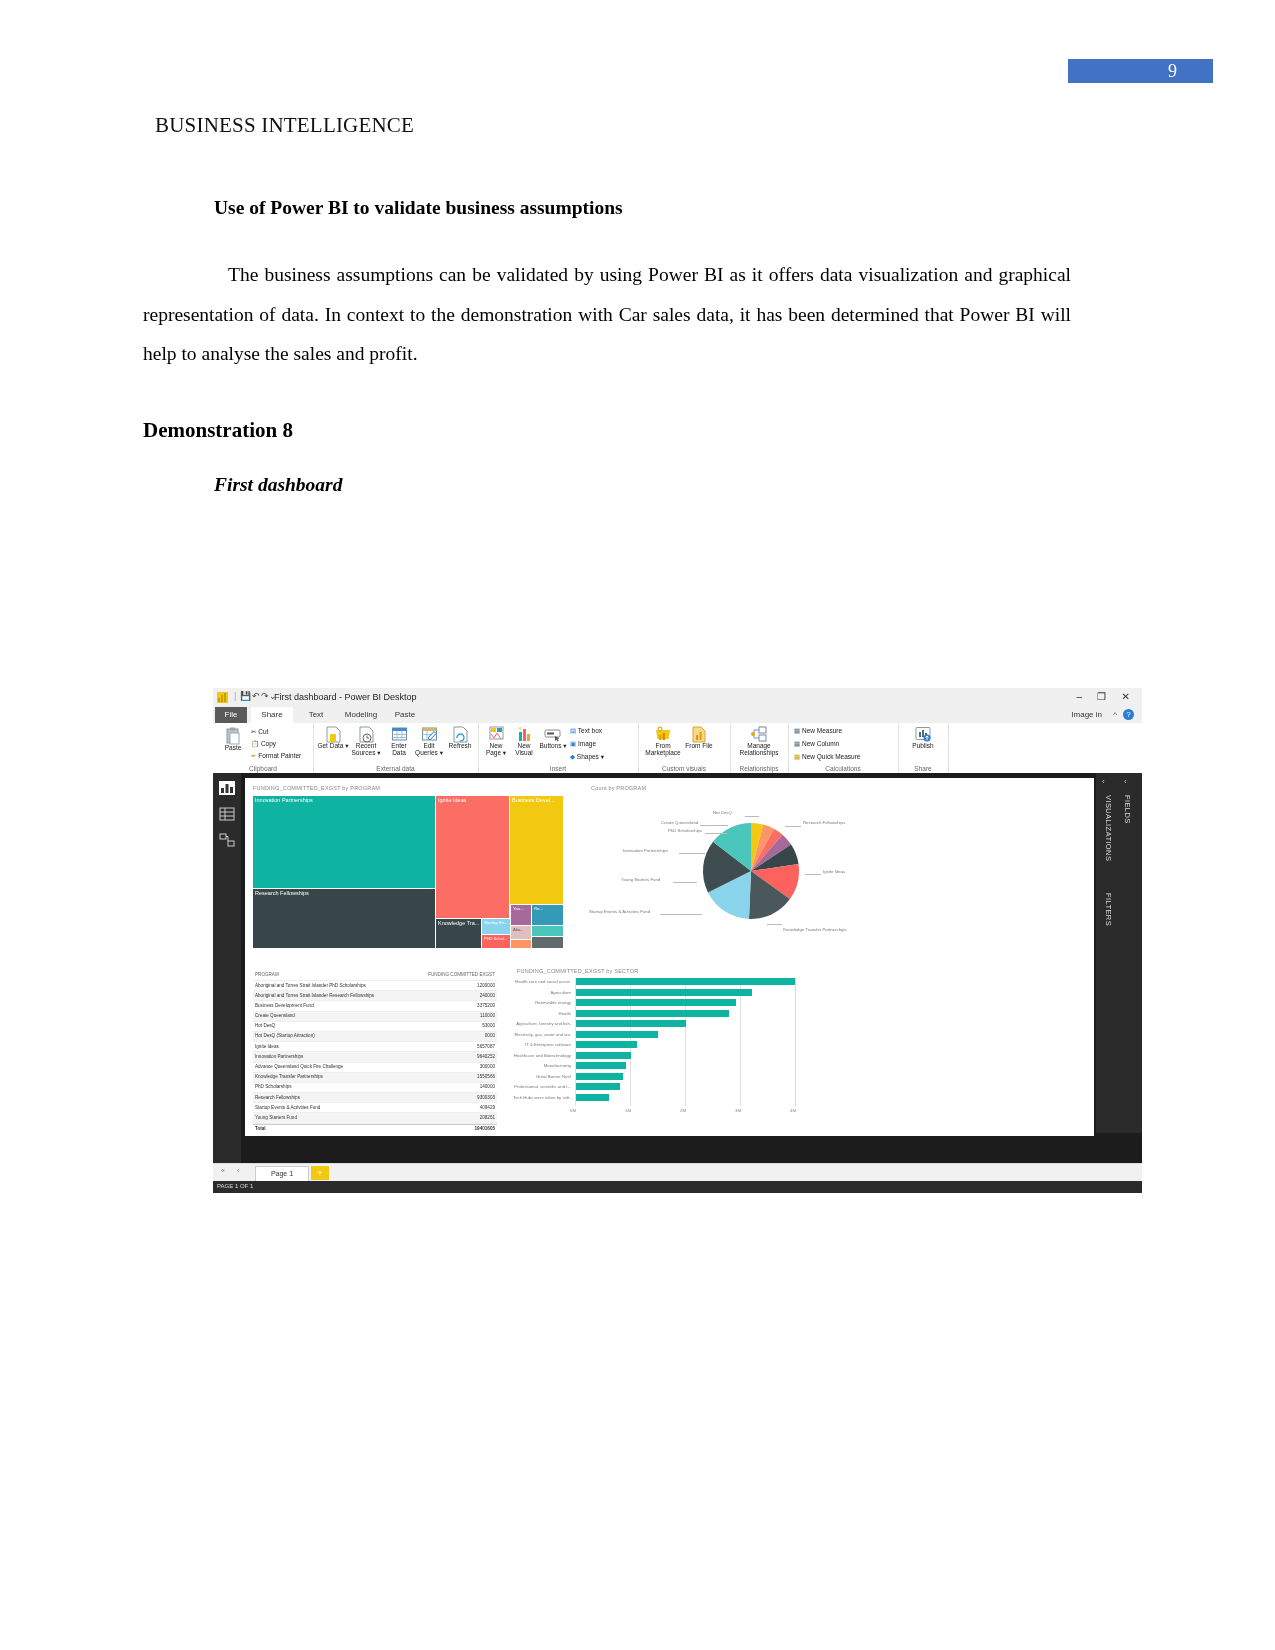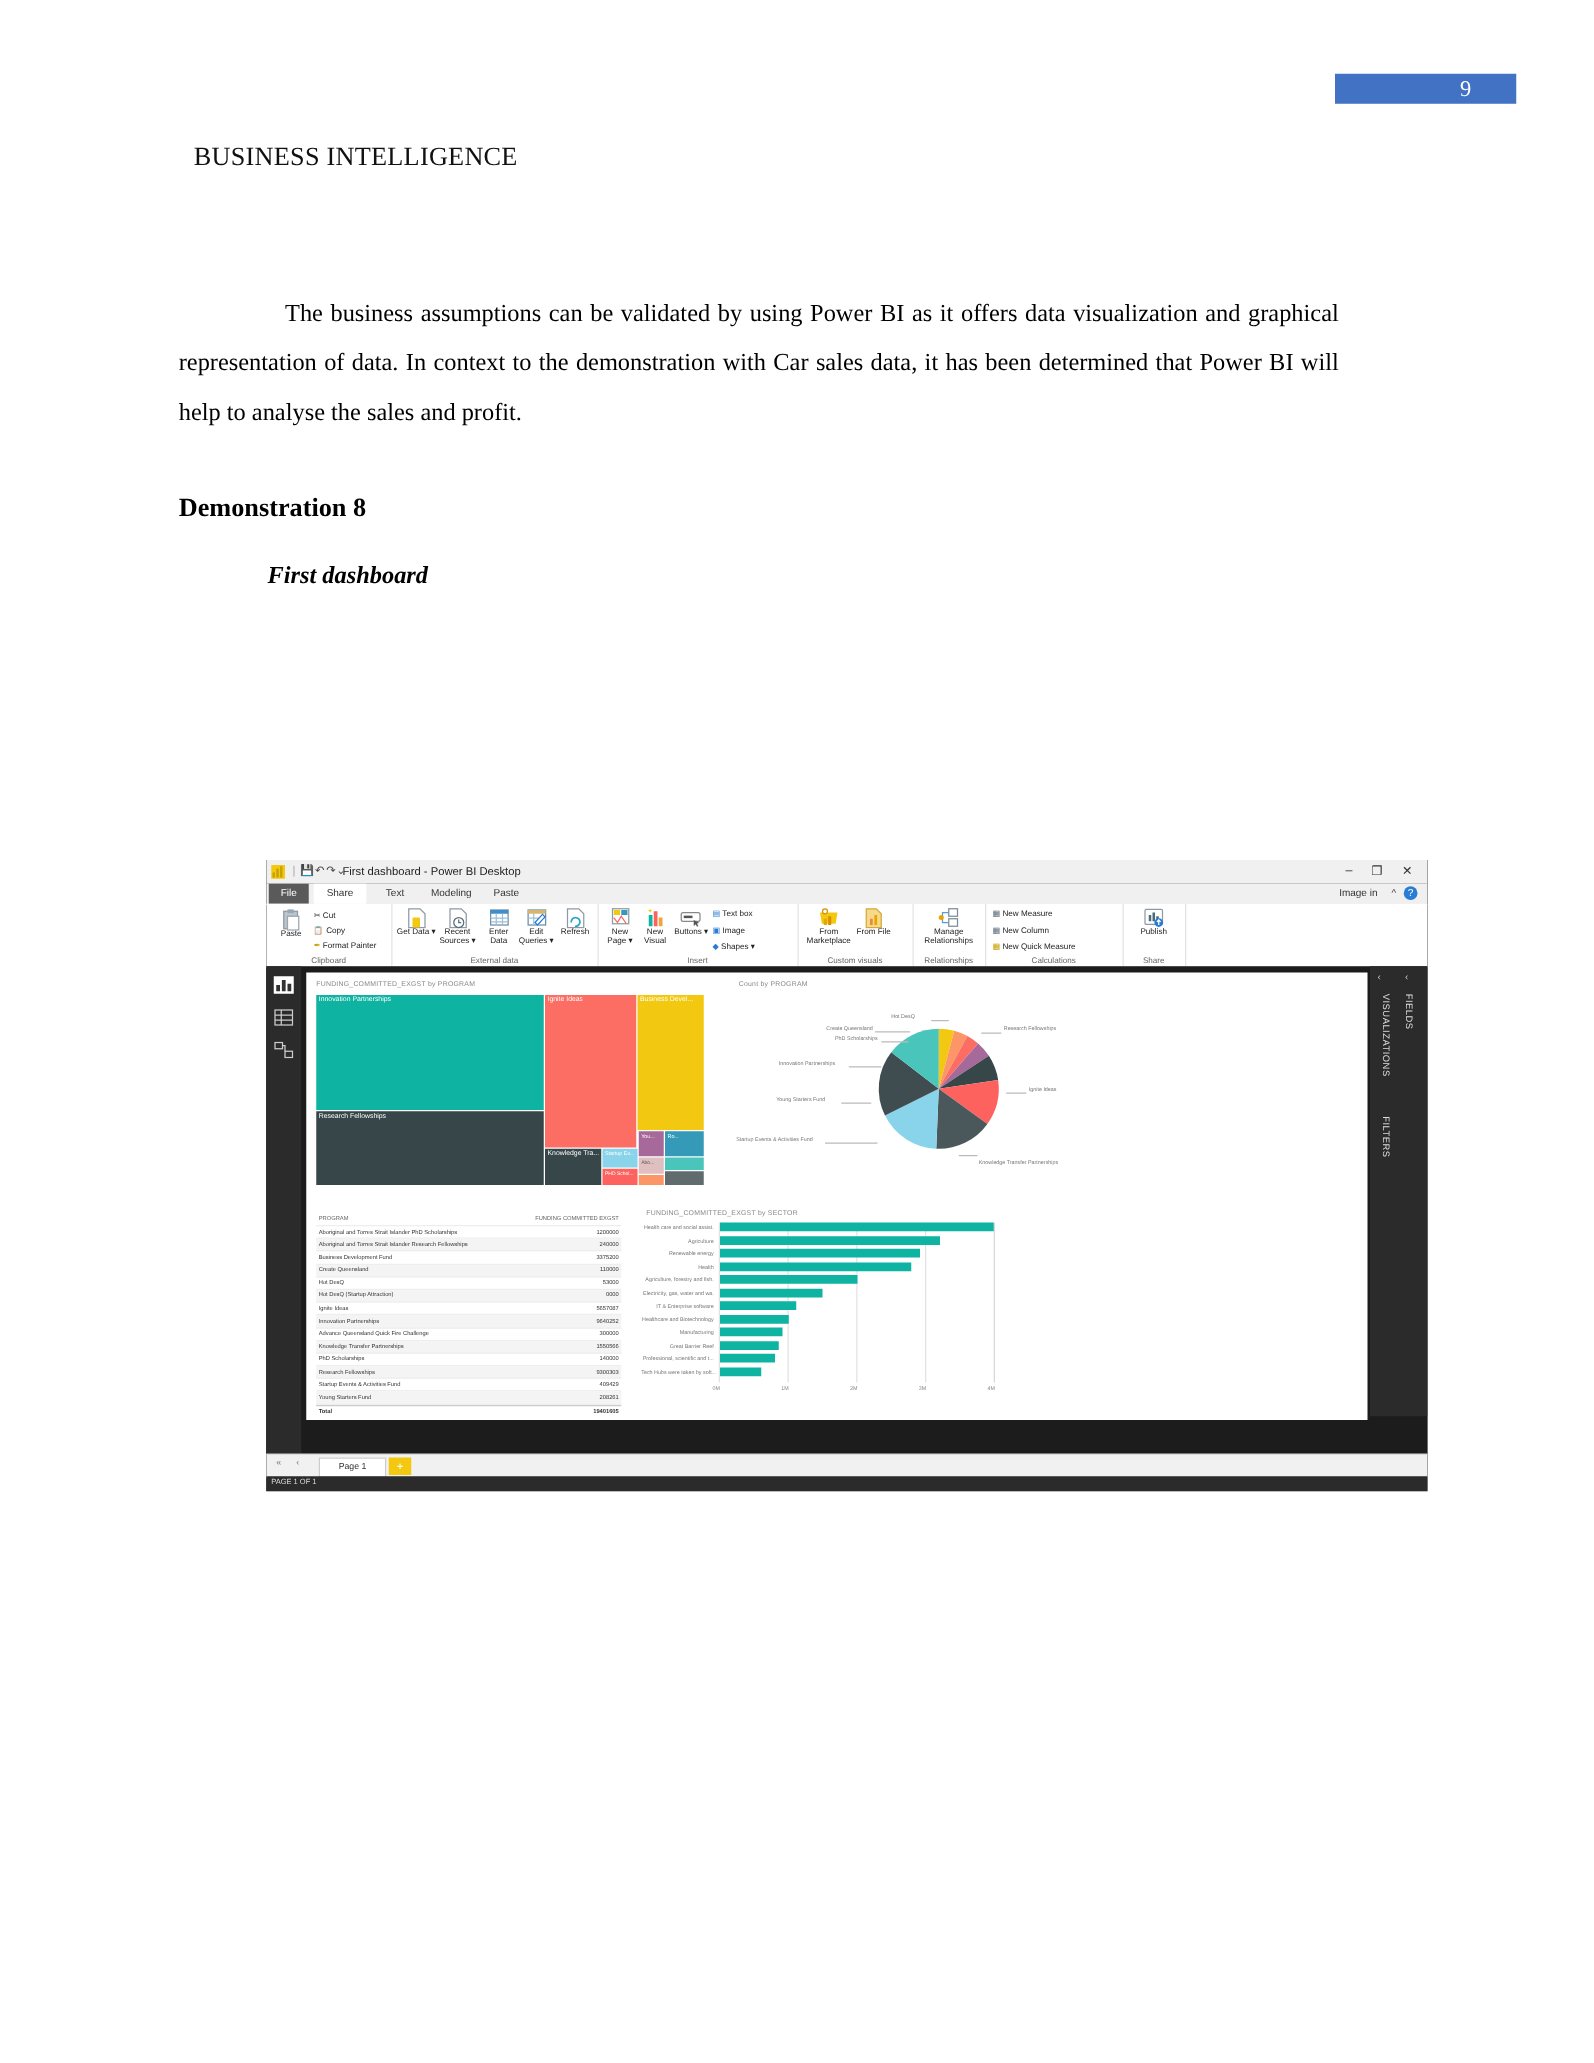--- a/index.html
+++ b/index.html
@@ -94,20 +94,21 @@
 <div class="page">
 
   <div class="hdr-title">BUSINESS INTELLIGENCE</div>
   <div class="pagenum-badge">
     <span>9</span>
   </div>
 
   <div class="doc-body">
     <div class="sp-30"></div>
     <div class="sp-36"></div>
+    <h3 class="sub2">Use of Power BI to validate business assumptions</h3>
     <div class="sp-36"></div>
     <p class="para ind2">The business assumptions can be validated by using Power BI as it offers data visualization and graphical representation of data. In context to the demonstration with Car sales data, it has been determined that Power BI will help to analyse the sales and profit.</p>
     <div class="sp-44"></div>
     <h2 class="demo">Demonstration 8</h2>
     <div class="sp-30"></div>
     <h3 class="sub">First dashboard</h3>
   </div>
 
   <div class="pbi">
 

